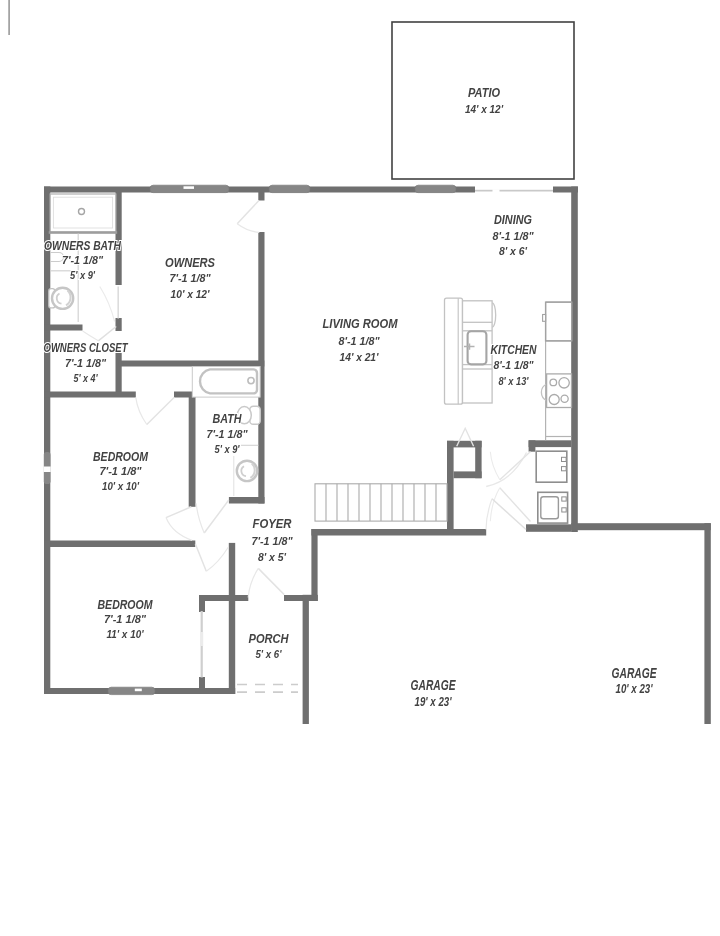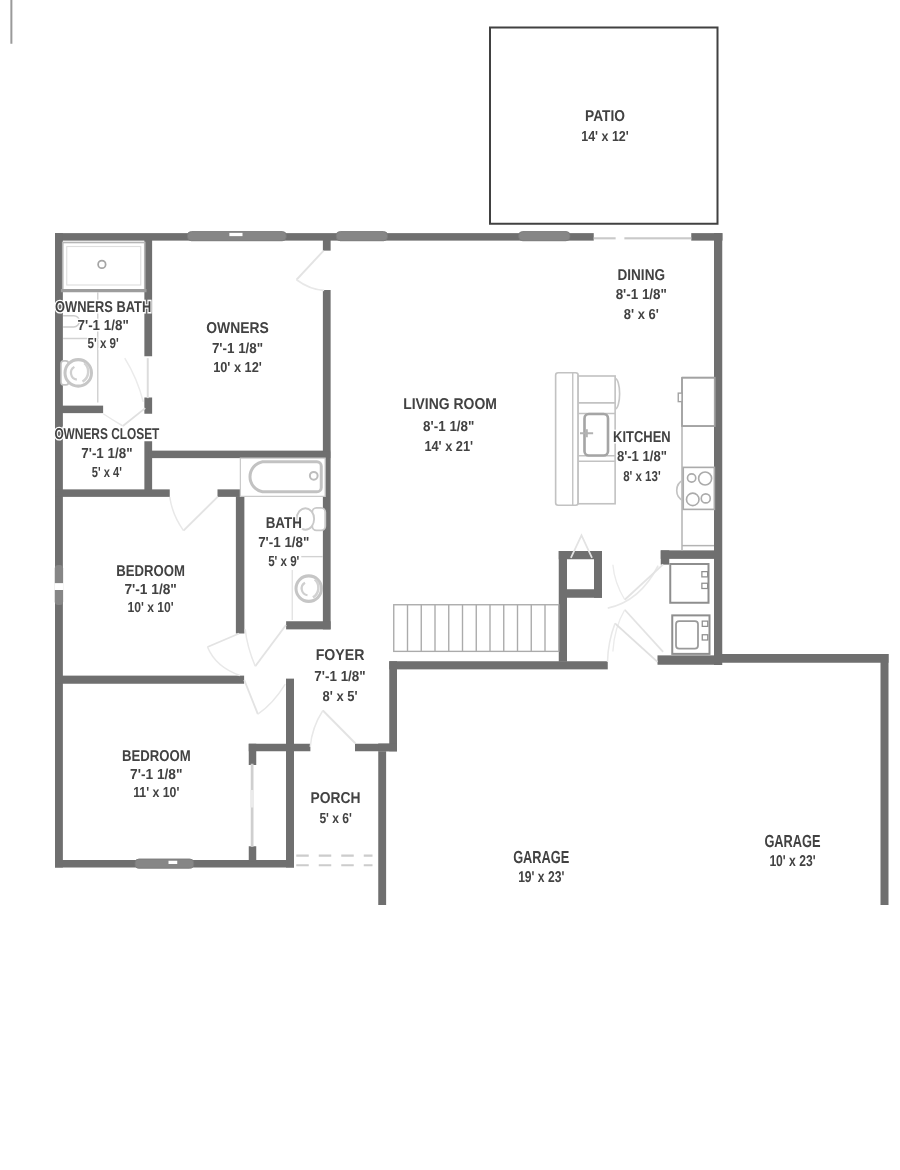--- a/index.html
+++ b/index.html
@@ -1,15 +1,15 @@
 <!DOCTYPE html>
 <html><head><meta charset="utf-8">
 <style>
 html,body{margin:0;padding:0;background:#fff;}
-#page{width:720px;height:724px;position:relative;background:#fef9c3;overflow:hidden;}
+#page{width:720px;height:724px;position:relative;background:#fef9c3;overflow:hidden;font-style:italic;}
 text{font-family:"Liberation Sans",sans-serif;}
 .rm{font-weight:bold;font-size:12.5px;fill:#424242;text-anchor:middle;paint-order:stroke;stroke:#fff;stroke-width:2.2px;}
 .dm{font-weight:bold;font-size:11.5px;fill:#424242;text-anchor:middle;paint-order:stroke;stroke:#fff;stroke-width:2.2px;}
 .gar{font-weight:bold;font-size:14px;fill:#424242;text-anchor:middle;}
 .wall{fill:#6f6f6f;}
 </style></head>
 <body>
 <div id="page">
 <svg width="720" height="936" viewBox="0 0 720 936">
 <rect x="0" y="0" width="720" height="936" fill="#ffffff"></rect>

